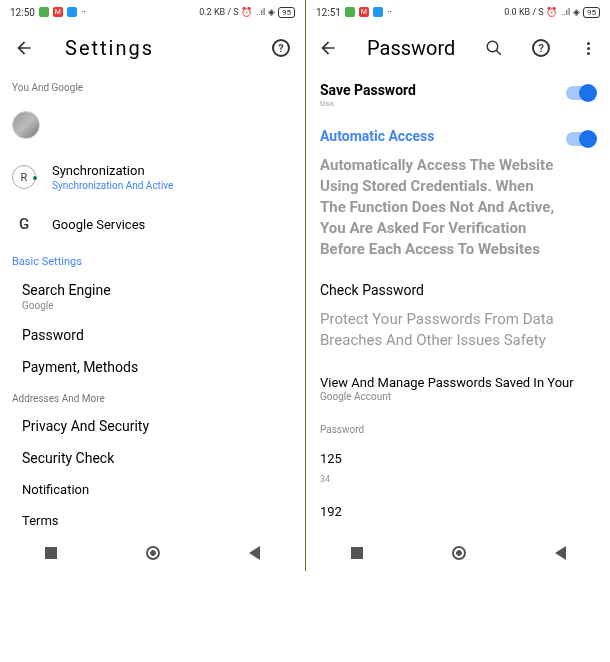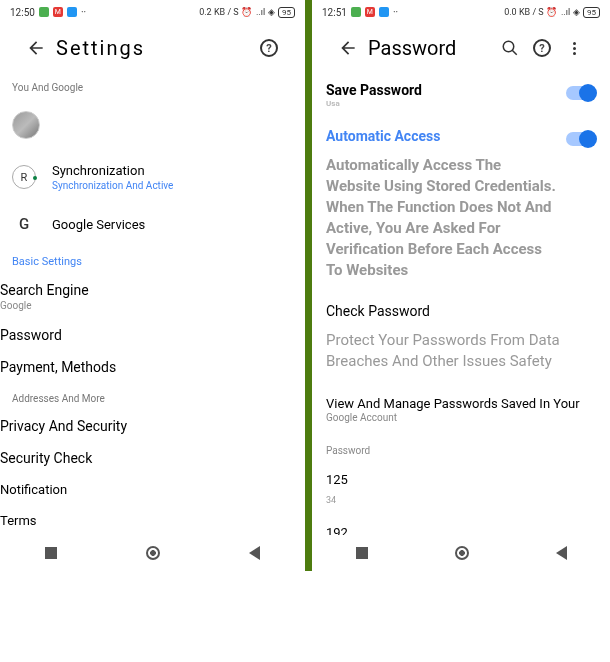--- a/index.html
+++ b/index.html
@@ -1,43 +1,43 @@
 <!DOCTYPE html>
 <html><head>
   <meta charset="utf-8">
   <style>
     * { margin: 0; padding: 0; box-sizing: border-box; font-family: -apple-system, BlinkMacSystemFont, "Segoe UI", Roboto, sans-serif; }
     body { width: 610px; height: 662px; display: flex; background: #fff; overflow: hidden; }
     .screen { width: 305px; height: 571px; background: #fff; display: flex; flex-direction: column; position: relative; }
-    .screen + .screen { border-left: 7px solid #4d7c0f; }
+    .screen + .screen { border-left: 1px solid #4d7c0f; }
     
     
     .status-bar { height: 24px; display: flex; justify-content: space-between; align-items: center; padding: 0 10px; font-size: 10px; color: #333; }
     .status-left { display: flex; align-items: center; gap: 4px; }
     .status-right { display: flex; gap: 3px; font-size: 9px; }
     .sq-green { width: 10px; height: 10px; background: #4CAF50; border-radius: 2px; }
     .sq-red { width: 10px; height: 10px; background: #E53935; border-radius: 2px; color: #fff; font-size: 7px; display: flex; align-items: center; justify-content: center; }
     .sq-blue { width: 10px; height: 10px; background: #2196F3; border-radius: 2px; }
     .battery { border: 1px solid #333; border-radius: 3px; padding: 0 3px; font-size: 8px; }
     
     
-    .app-bar { height: 48px; display: flex; align-items: center; padding: 0 24px; gap: 8px; }
+    .app-bar { height: 48px; display: flex; align-items: center; padding: 0 12px; gap: 29px; }
     .app-title { font-size: 20px; letter-spacing: 2px; flex: 1; }
     .app-title2 { font-size: 20px; flex: 1; }
     .icon-btn { width: 24px; height: 24px; display: flex; align-items: center; justify-content: center; color: #444; }
     .help-circle { width: 18px; height: 18px; border: 2px solid #333; border-radius: 50%; display: flex; align-items: center; justify-content: center; font-size: 11px; font-weight: bold; }
     .dots { display: flex; flex-direction: column; gap: 2px; }
     .dots span { width: 3px; height: 3px; background: #333; border-radius: 50%; }
     
     
     .content { flex: 1; overflow: hidden; }
     .section-label { font-size: 10px; color: #777; padding: 10px 12px 6px; }
     .section-label-blue { font-size: 11px; color: #4285F4; padding: 10px 12px 6px; }
     .row { padding: 12px 12px; display: flex; align-items: center; gap: 16px; }
-    .row-text { padding: 8px 0; }
+    .row-text { padding: 8px 22px; }
     .row-title { font-size: 13px; color: #000; }
     .row-title-big { font-size: 14px; color: #000; }
     .row-sub { font-size: 10px; color: #888; margin-top: 2px; }
     .row-body { flex: 1; }
     .avatar { width: 28px; height: 28px; border-radius: 50%; background: linear-gradient(135deg,#999,#bbb,#777); border: 1px solid #ccc; }
     .ringed { width: 24px; height: 24px; border: 1px solid #aaa; border-radius: 50%; display: flex; align-items: center; justify-content: center; font-size: 11px; color: #333; position: relative; }
     .ringed .dot-green { position: absolute; right: -2px; top: 10px; width: 4px; height: 4px; background: #0b8043; border-radius: 50%; }
     .g-icon { width: 24px; text-align: center; font-size: 15px; font-weight: 500; color: #333; }
     
     .toggle-row { display: flex; align-items: flex-start; padding: 10px 14px 10px 14px; gap: 8px; font-weight: bold; }

